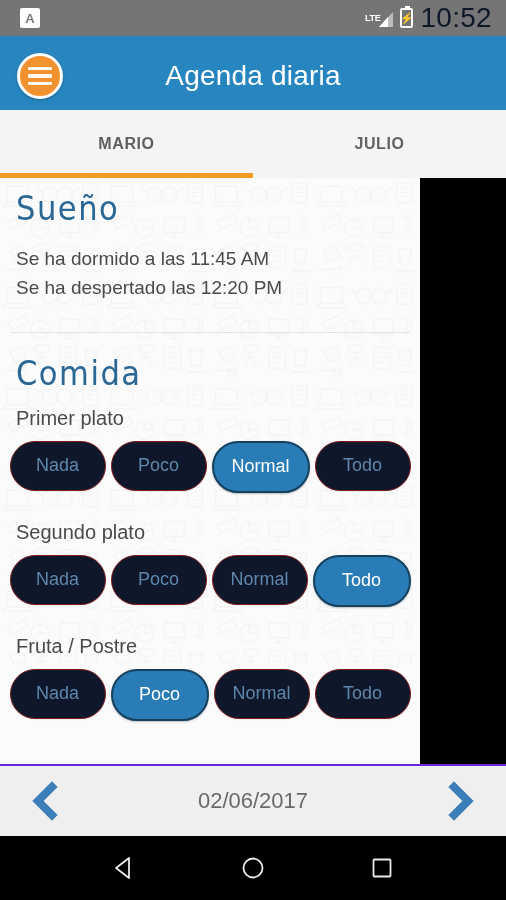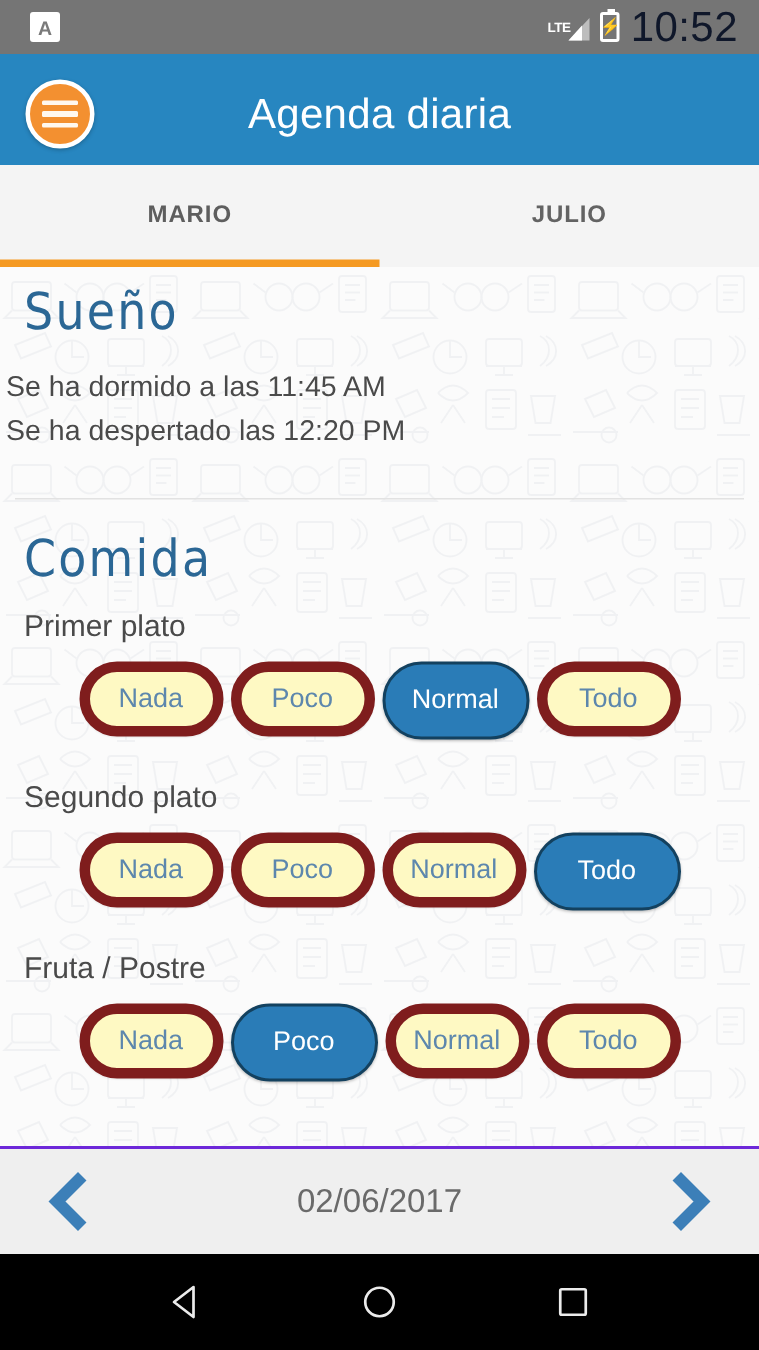--- a/index.html
+++ b/index.html
@@ -86,54 +86,54 @@
     color: #636363; cursor: pointer; position: relative;
   }
   .tab.active { color: #5e5e5e; }
   .tab.active::after {
     content: ""; position: absolute; bottom: 0; left: 0; right: 0;
     height: 5px; background: #f59a23;
   }
 
   
   .content {
-    position: absolute; top: 178px; left: 0; width: 506px; height: 586px;
+    position: absolute; top: 178px; left: 0; width: 420px; height: 586px;
     background: #fbfbfb;
     overflow: hidden;
   }
   .doodles { position: absolute; inset: 0; opacity: 0.5; }
   .content-inner { position: relative; padding: 0 0 10px 0; }
 
   .section-title {
     font-family: "DejaVu Sans Condensed", "Liberation Sans Narrow", "Liberation Sans", sans-serif;
     font-size: 34px; color: #2b6795; letter-spacing: 1.5px;
     padding: 12px 0 0 16px; line-height: 1.1;
     font-stretch: condensed;
   }
-  .sleep-lines { padding: 18px 0 0 4px; }
+  .sleep-lines { padding: 18px 0 0 16px; }
   .sleep-line {
     font-size: 19px; color: #4a4a4a; font-weight: 300; line-height: 1.5;
   }
   .divider {
     height: 1px; background: #e2e2e2; margin: 22px 10px 0 10px;
   }
   .field-label {
     font-size: 20px; color: #4a4a4a; font-weight: 300;
     padding: 14px 0 0 16px;
   }
   .choices {
     display: flex; justify-content: center; gap: 5px;
     padding: 11px 0 0 0;
   }
   .choice {
     width: 96px; height: 50px; border-radius: 26px;
     display: flex; align-items: center; justify-content: center;
     font-size: 18px; font-weight: 300;
-    background: #fef9c3; color: #5d87ad;
-    border: 7px solid #7f1d1d;
+    background: #0f172a; color: #5d87ad;
+    border: 1px solid #7f1d1d;
     cursor: pointer;
     box-shadow: 0 1px 1px rgba(0,0,0,0.05);
   }
   .choice.selected {
     background: #2a7cb7; color: #ffffff;
     border: 2px solid #13415f;
     box-shadow: 0 1px 2px rgba(0,0,0,0.25);
     width: 98px; height: 52px;
   }
   .block { padding-bottom: 8px; }

